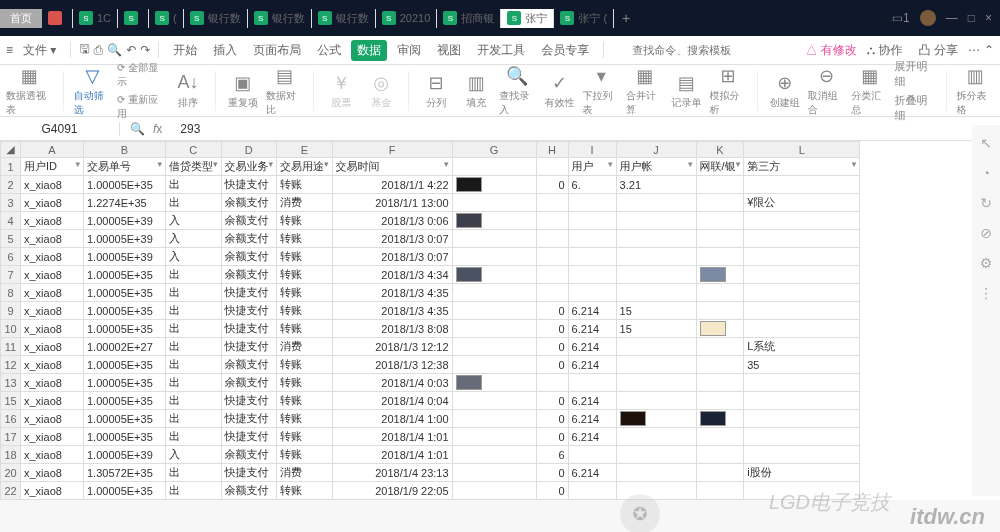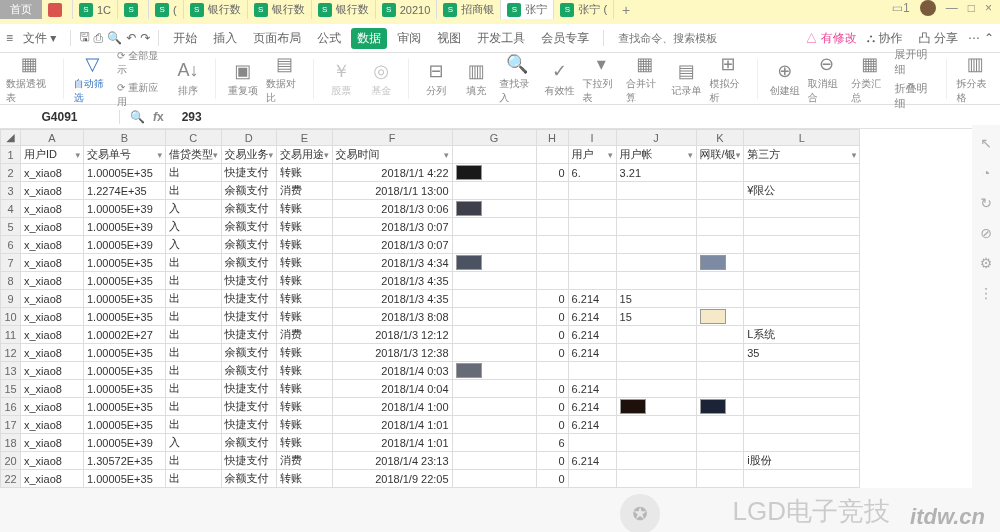--- a/index.html
+++ b/index.html
@@ -1,59 +1,59 @@
 <!DOCTYPE html>
 <html><head>
 <meta charset="utf-8">
 <style>
 * { margin: 0; padding: 0; box-sizing: border-box; font-family: "Microsoft YaHei", Arial, sans-serif; }
 body { width: 1000px; height: 532px; background: #f7f7f7; font-size: 11px; color: #555; position: relative; overflow: hidden; }
-.topbar { height: 24px; background: #fef9c3; display: flex; align-items: flex-start; }
+.topbar { height: 36px; background: #0f172a; display: flex; align-items: center; }
 .topbar .home { background: #aaa; color: #fff; padding: 2px 10px; font-size: 11px; }
 .topbar .tab { display: flex; align-items: center; padding: 2px 6px; border-right: 1px solid #ddd; font-size: 11px; color: #666; }
 .topbar .tab.active { background: #fff; }
 .topbar .tab .ico { width: 14px; height: 14px; background: #19a568; color: #fff; font-size: 8px; display: flex; align-items: center; justify-content: center; margin-right: 4px; border-radius: 2px; }
 .topbar .tab .ico.red { background: #d9534f; }
 .topbar .plus { padding: 2px 8px; color: #888; font-size: 14px; }
 .topbar .spacer { flex: 1; }
 .winctrl { display: flex; align-items: center; gap: 10px; padding: 0 8px; color: #888; }
 .winctrl span { font-size: 12px; }
 .avatar { width: 16px; height: 16px; border-radius: 50%; background: #7a5c3c; }
 .menubar { height: 29px; background: #fff; display: flex; align-items: center; border-bottom: 1px solid #e0e0e0; padding: 0 6px; gap: 4px; font-size: 12px; color: #666; }
 .menubar .mi { padding: 2px 6px; cursor: pointer; }
 .menubar .mi.active { background: #19a568; color: #fff; border-radius: 3px; }
 .menubar .sep { width: 1px; height: 16px; background: #e0e0e0; margin: 0 4px; }
-.menubar .search { flex: 0 0 auto; margin-left: 6px; }
+.menubar .search { flex: 0 0 auto; margin-left: 20px; }
 .menubar .search input { border: none; font-size: 11px; color: #999; width: 130px; outline: none; }
 .menubar .rspacer { flex: 1; }
 .ribbon { height: 52px; background: #fff; display: flex; align-items: center; border-bottom: 1px solid #e0e0e0; padding: 0 6px; gap: 6px; color: #888; }
 .ribbon .grp { display: flex; flex-direction: column; align-items: center; min-width: 34px; font-size: 10px; }
 .ribbon .grp .gi { width: 22px; height: 22px; display: flex; align-items: center; justify-content: center; font-size: 18px; margin-bottom: 2px; }
 .ribbon .vsep { width: 1px; height: 40px; background: #eee; margin: 0 4px; }
-.formula { height: 24px; background: #fff; display: flex; align-items: center; border-bottom: 1px solid #e0e0e0; font-weight: bold; }
+.formula { height: 24px; background: #fff; display: flex; align-items: center; border-bottom: 1px solid #e0e0e0; }
 .formula .namebox { width: 120px; border-right: 1px solid #e0e0e0; padding: 0 8px; font-size: 12px; color: #333; text-align: center; }
 .formula .fx { padding: 0 10px; color: #888; font-size: 12px; display: flex; gap: 8px; }
 .formula .val { padding: 0 8px; font-size: 12px; color: #333; }
 .gridwrap { position: relative; background: #fff; }
 table.sheet { border-collapse: collapse; table-layout: fixed; font-size: 11px; color: #333; }
 table.sheet th, table.sheet td { border: 0.5px solid #ddd; padding: 1px 3px; height: 15.5px; overflow: hidden; white-space: nowrap; }
 table.sheet th { background: #f0f0f0; color: #666; font-weight: normal; text-align: center; }
 table.sheet .rowh { width: 20px; text-align: center; background: #f0f0f0; color: #666; }
 table.sheet .corner { background: #f0f0f0; width: 20px; }
 .colA { width: 63px; } .colB { width: 82px; } .colC { width: 47px; }
 .colD { width: 55px; } .colE { width: 51px; } .colF { width: 120px; text-align: right; }
 .colG { width: 84px; } .colH { width: 32px; text-align: right; } .colI { width: 48px; } .colJ { width: 80px; }
 .colK { width: 39px; } .colL { width: 116px; }
 .hdr { color: #333; }
-.hdr .fcell { display: flex; justify-content: space-between; align-items: center; }
+.hdr .fcell { display: flex; justify-content: space-between; }
 .fcell .drop { color: #888; font-size: 9px; }
 .blk { display: inline-block; vertical-align: middle; }
 .sq { width: 26px; height: 15px; }
 .sidebar { position: absolute; right: 0; top: 125px; width: 28px; bottom: 36px; background: #f7f7f7; display: flex; flex-direction: column; align-items: center; gap: 14px; padding-top: 10px; color: #aaa; font-size: 14px; }
-.overlay { position: absolute; bottom: 3px; right: 110px; font-size: 26px; color: rgba(120,120,120,0.35); pointer-events: none; }
+.overlay { position: absolute; bottom: 16px; right: 110px; font-size: 20px; color: rgba(120,120,120,0.35); font-style: italic; pointer-events: none; }
 .logo { position: absolute; bottom: 2px; right: 15px; font-size: 22px; color: rgba(50,50,50,0.35); font-weight: bold; font-style: italic; pointer-events: none; }
 .wb { position: absolute; bottom: -2px; right: 340px; width: 40px; height: 40px; border-radius: 50%; background: rgba(200,200,200,0.3); display: flex; align-items: center; justify-content: center; color: rgba(150,150,150,0.6); font-size: 18px; }
 .bordered { border: 1px solid #999; }
 </style>
 </head>
 <body>
 
 <div class="topbar">
   <div class="home">首页</div>
   <div id="doctabs" style="display:flex;">

